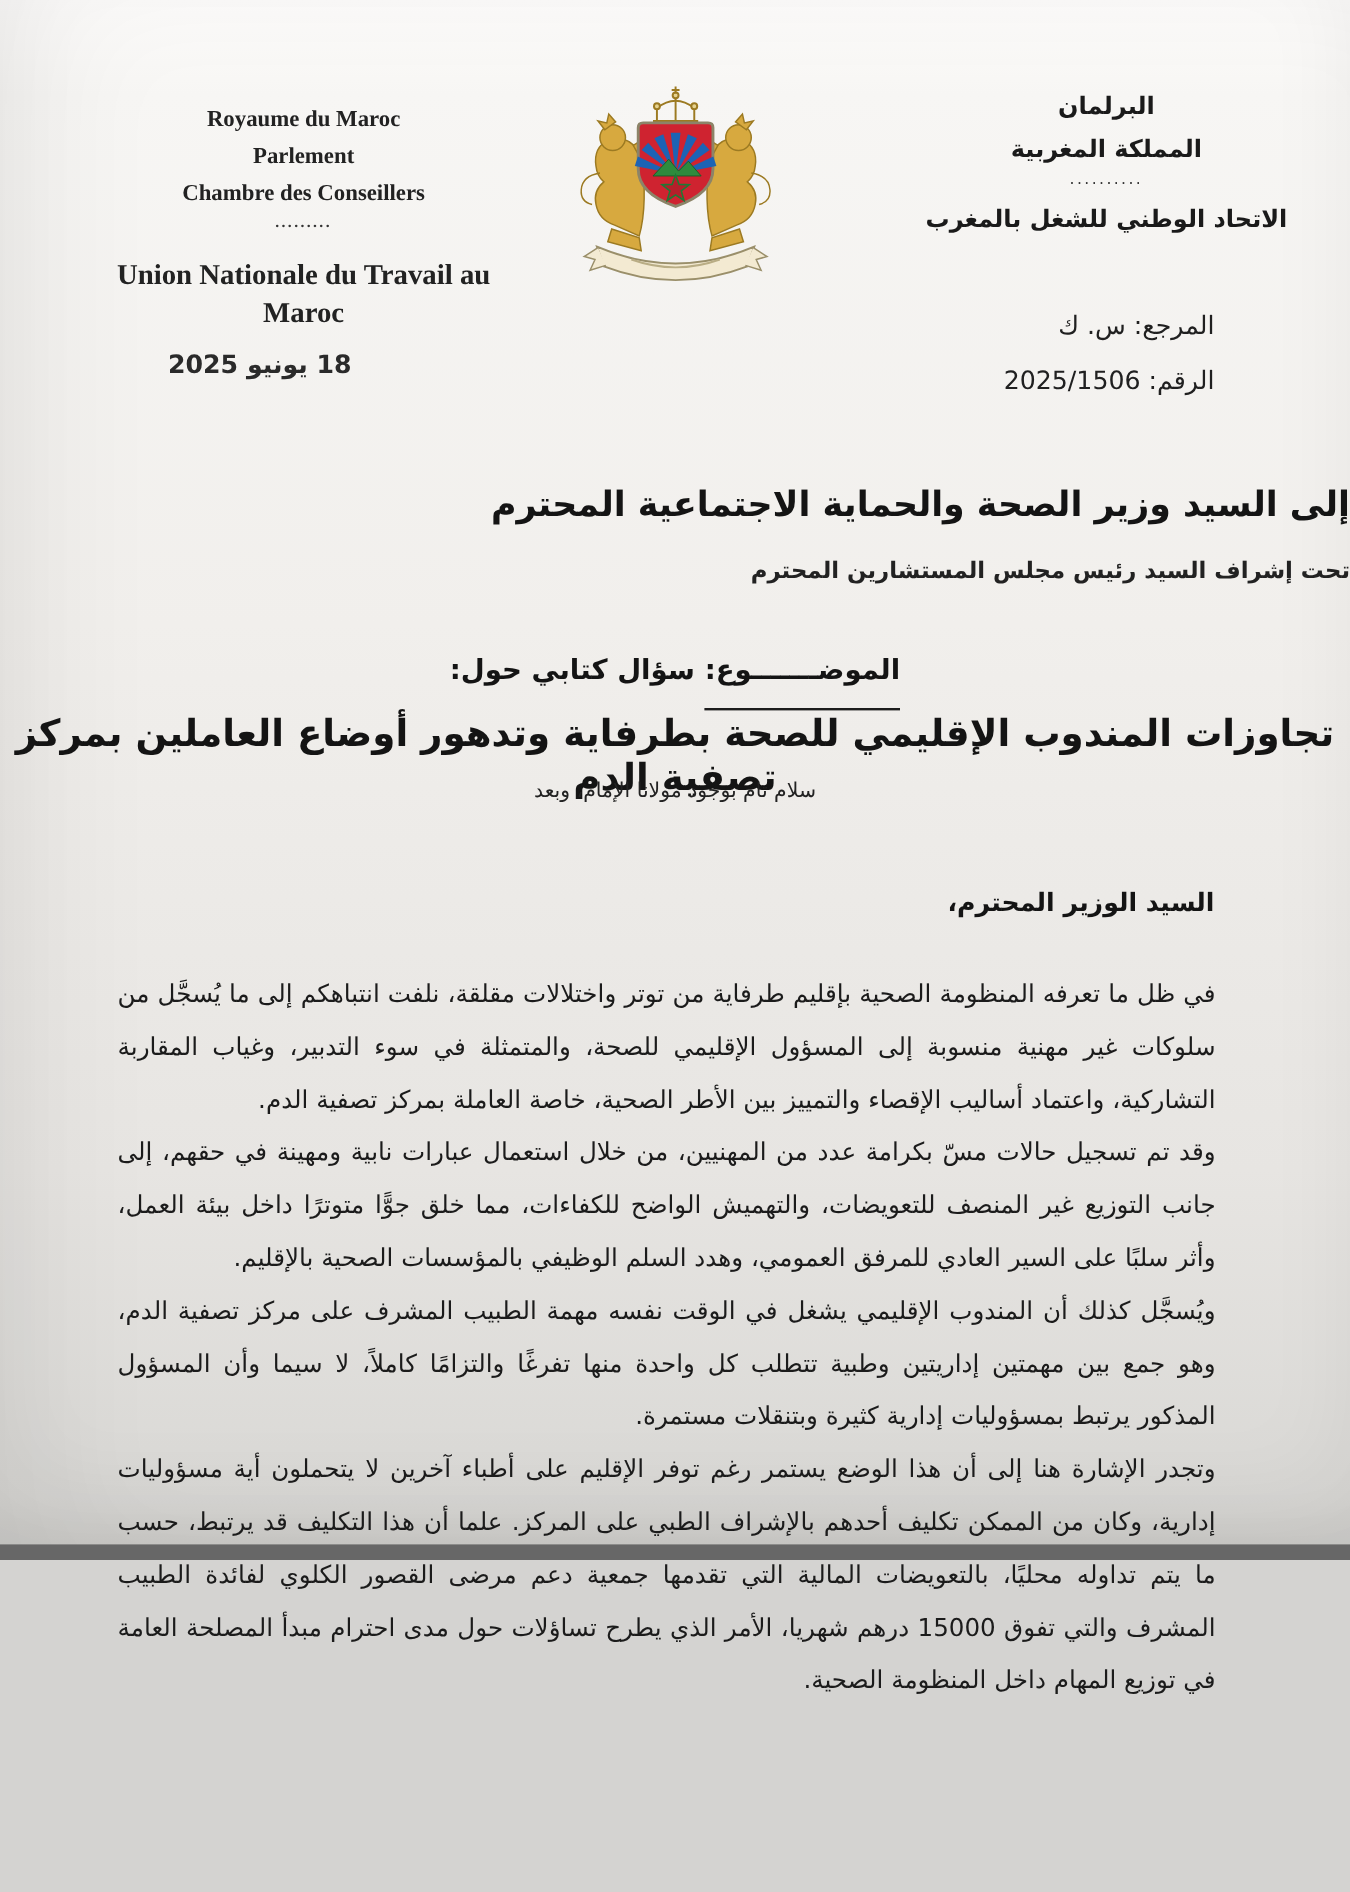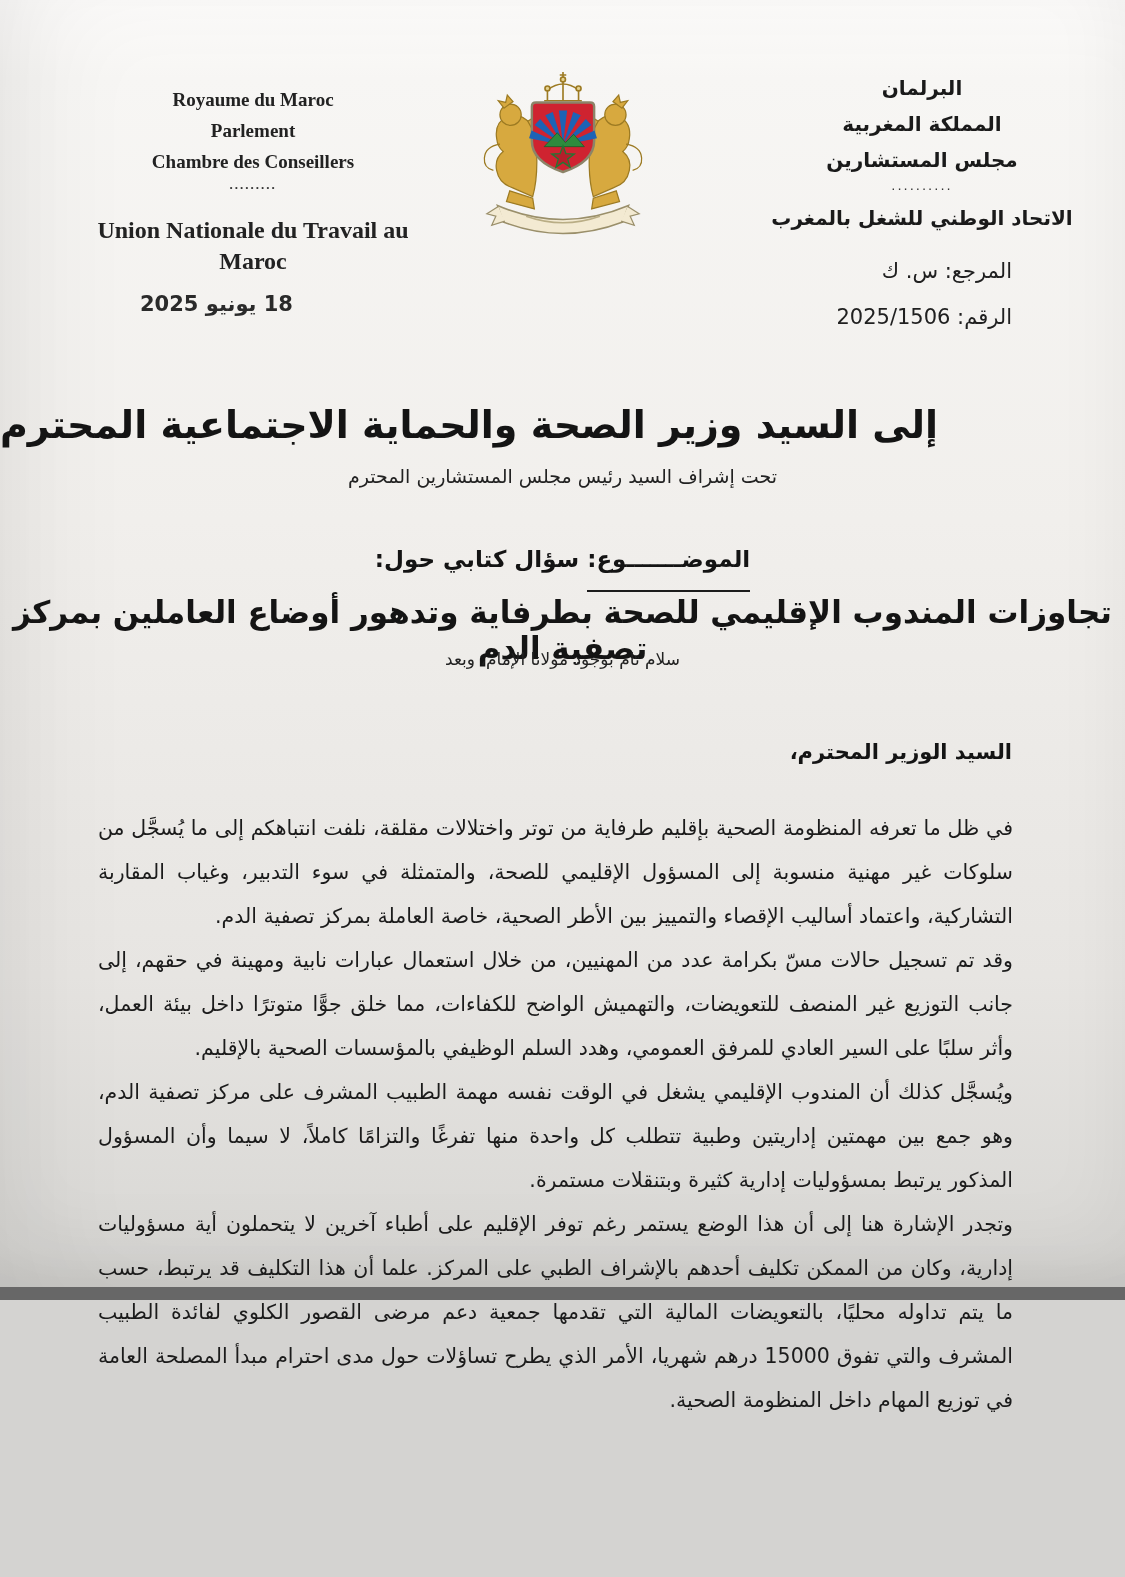--- a/index.html
+++ b/index.html
@@ -46,27 +46,27 @@
     direction:rtl;text-align:right;
     font-size:21px;line-height:46px;font-weight:500;color:#202020;margin-left:22px;
   }
   .date{
     position:absolute;left:140px;top:292px;
     direction:rtl;font-weight:700;font-size:21px;color:#2a2a2a;
   }
   
   .recipient{
     position:absolute;left:0;top:403px;width:100%;
-    text-align:left;direction:rtl;
-    font-weight:700;font-size:38px;color:#141414;
+    text-align:right;direction:rtl;
+    font-weight:700;font-size:29px;color:#141414;
   }
   .supervision{
     position:absolute;left:0;top:465px;width:100%;
-    text-align:center;direction:rtl;
-    font-weight:400;font-size:19px;color:#222;
+    text-align:right;direction:rtl;
+    font-weight:700;font-size:19px;color:#222;
   }
   .subject-line{
     position:absolute;left:0;top:546px;width:100%;
     text-align:center;direction:rtl;
     font-weight:700;font-size:23px;color:#141414;
   }
   .subject-line .subject-label{border-bottom:2px solid #1c1c1c;padding-bottom:18px;}
   .subject-topic{
     position:absolute;left:0;top:594px;width:100%;
     text-align:center;direction:rtl;
@@ -150,21 +150,20 @@
     </g>
 
     <path d="M92 96 L108 79 L118 91 L128 81 L141 96 Z" fill="#2e8b3d" stroke="#1c5c28" stroke-width="1"></path>
 
     <path d="M115 95 L118.6 104.6 L128.8 105 L120.8 111.2 L123.6 121 L115 115.2 L106.4 121 L109.2 111.2 L101.2 105 L111.4 104.6 Z" fill="#b51f2a" stroke="#1e7a34" stroke-width="1.6"></path>
   </svg>
 
   <div class="hdr-ar">
     <div>البرلمان</div>
     <div>المملكة المغربية</div>
-    <div>مجلس المستشارين</div>
     <div class="dots">..........</div>
     <div class="org">الاتحاد الوطني للشغل بالمغرب</div>
   </div>
 
   <div class="ref-block">
     <div>المرجع: س. ك</div>
     <div>الرقم: 2025/1506</div>
   </div>
 
   <div class="date">18 يونيو 2025</div>

